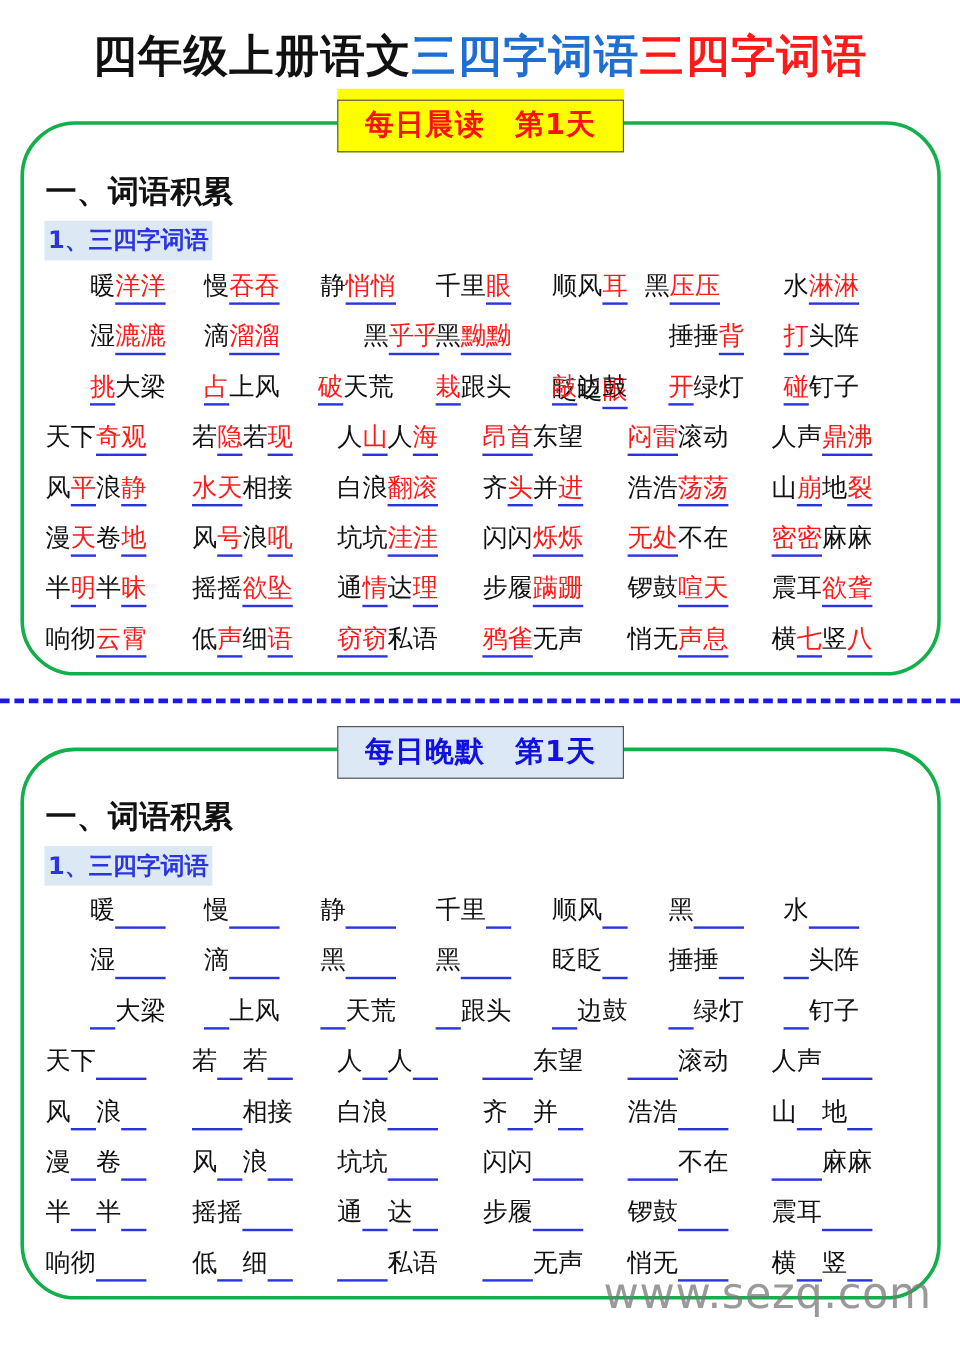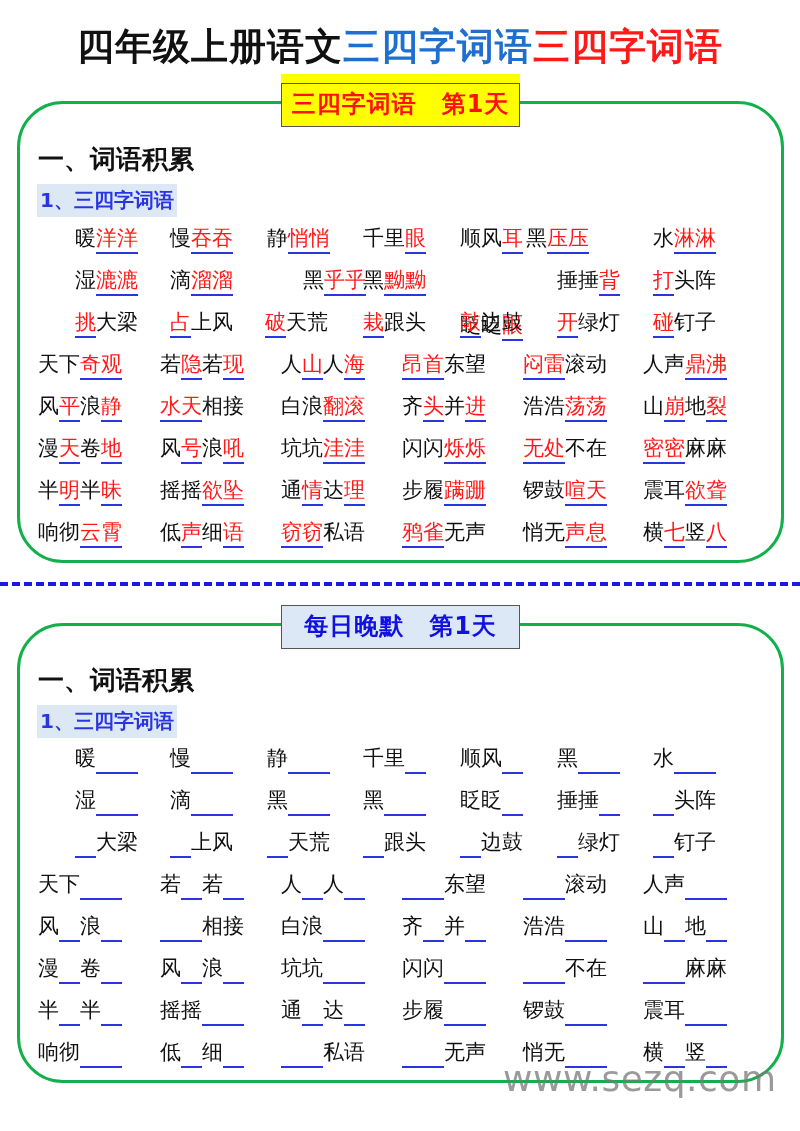--- a/index.html
+++ b/index.html
@@ -54,31 +54,31 @@
     position:absolute; left:503px; top:1058px; font-family:"DejaVu Sans", sans-serif; font-size:36px;
     color:rgba(120,120,120,0.75); letter-spacing:0.5px;
   }
 </style>
 </head>
 <body>
 
 <div class="title"><span class="t-black">四年级上册语文</span><span class="t-blue">三四字词语</span><span class="t-red">三四字词语</span></div>
 
 <div class="green-box box1"></div>
-<div class="day-badge badge1">三四字词语　第1天</div>
+<div class="day-badge badge1">每日晨读　第1天</div>
 <div class="section-title" style="top:142px;">一、词语积累</div>
 <div class="sub-title" style="top:184px;">1、三四字词语</div>
 <div id="morning-words">
     <div class="row" style="top: 223px;">
       <div class="item" style="left: 75px;"><span class="seg k">暖</span><span class="seg a">洋洋</span></div>
       <div class="item" style="left: 170px;"><span class="seg k">慢</span><span class="seg a">吞吞</span></div>
       <div class="item" style="left: 267px;"><span class="seg k">静</span><span class="seg a">悄悄</span></div>
       <div class="item" style="left: 363px;"><span class="seg k">千里</span><span class="seg a">眼</span></div>
       <div class="item" style="left: 460px;"><span class="seg k">顺风</span><span class="seg a">耳</span></div>
-      <div class="item" style="left: 526px; text-align: center;"><span class="seg k">黑</span><span class="seg a">压压</span></div>
+      <div class="item" style="left: 537px; text-align: center;"><span class="seg k">黑</span><span class="seg a">压压</span></div>
       <div class="item" style="left: 653px;"><span class="seg k">水</span><span class="seg a">淋淋</span></div>
     </div>
     <div class="row" style="top: 265px; text-align: right;">
       <div class="item" style="left: 75px;"><span class="seg k">湿</span><span class="seg a">漉漉</span></div>
       <div class="item" style="left: 170px;"><span class="seg k">滴</span><span class="seg a">溜溜</span></div>
       <div class="item" style="left: 267px; margin-left: 36px;"><span class="seg k">黑</span><span class="seg a">乎乎</span></div>
       <div class="item" style="left: 363px;"><span class="seg k">黑</span><span class="seg a">黝黝</span></div>
       <div class="item" style="left: 460px; margin-top: 45px;"><span class="seg k">眨眨</span><span class="seg a">眼</span></div>
       <div class="item" style="left: 557px;"><span class="seg k">捶捶</span><span class="seg a">背</span></div>
       <div class="item" style="left: 653px;"><span class="seg a">打</span><span class="seg k">头阵</span></div>

